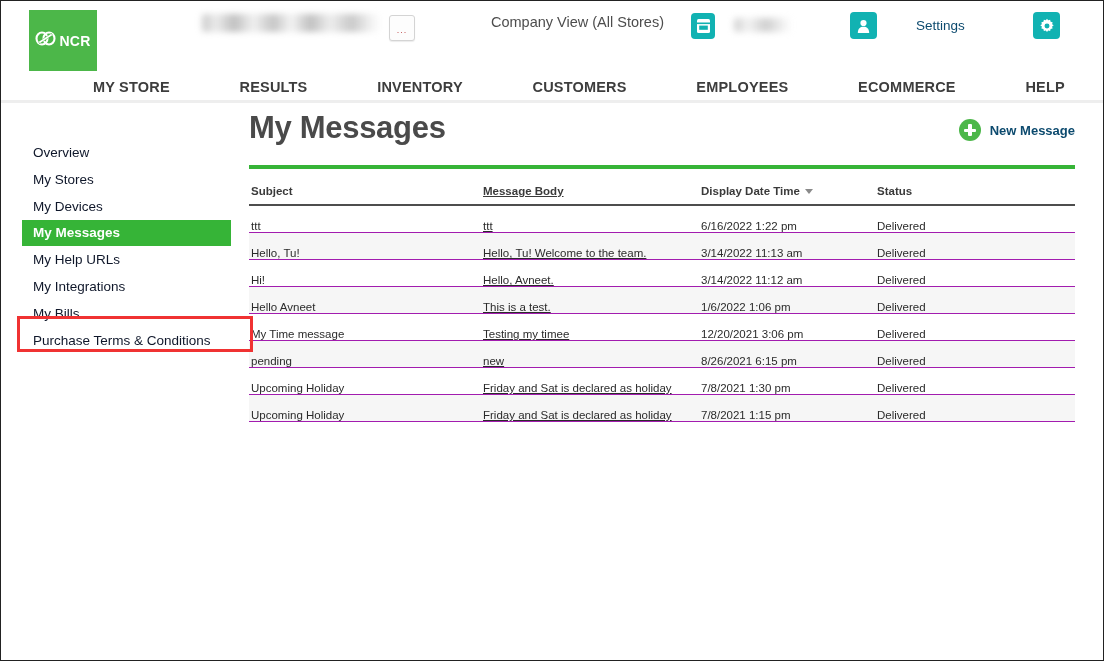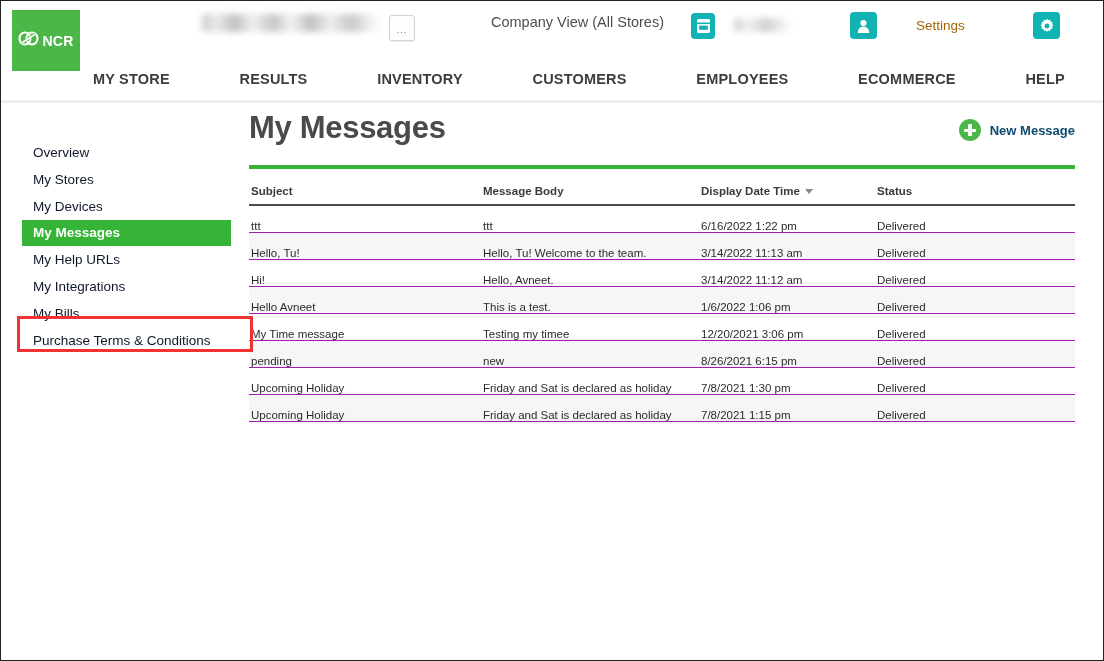--- a/index.html
+++ b/index.html
@@ -25,21 +25,21 @@
 
   
   .topbar {
     position: relative;
     height: 70px;
     background: #ffffff;
   }
 
   .logo-tile {
     position: absolute;
-    left: 11px;
+    left: 28px;
     top: 9px;
     width: 68px;
     height: 61px;
     background: #4cb749;
     display: flex;
     align-items: center;
     justify-content: center;
   }
   .logo-inner {
     display: flex;
@@ -130,40 +130,40 @@
         rgba(230,230,230,0.05) 100%);
     filter: blur(3px);
     border-radius: 3px;
   }
 
   .settings-link {
     position: absolute;
     left: 915px;
     top: 17px;
     font-size: 13.5px;
-    color: #a16207;
+    color: #0c4a6e;
     cursor: pointer;
     white-space: nowrap;
   }
 
   
   .mainnav {
     position: relative;
     height: 32px;
     background: #ffffff;
     border-bottom: 3px solid #eeeeee;
   }
   .mainnav-inner {
     position: absolute;
     left: 92px;
     right: 38px;
     top: 0;
     display: flex;
     justify-content: space-between;
-    align-items: flex-start;
+    align-items: center;
     height: 32px;
   }
   .navitem {
     font-size: 14.5px;
     font-weight: bold;
     color: #3d3d3d;
     letter-spacing: 0.2px;
     cursor: pointer;
     white-space: nowrap;
   }
@@ -292,21 +292,21 @@
     height: 27px;
     border-bottom: 1px solid #a21caf;
   }
   .grid-row.alt { background: #f6f6f6; }
   .grid-row .cell {
     font-size: 11.5px;
     color: #2b2b2b;
   }
   .cell { padding-left: 2px; }
   .c-subject { width: 232px; flex: none; }
-  .c-body    { width: 218px; flex: none; }
+  .c-body    { width: 218px; flex: none; text-decoration: underline; }
   .c-date    { width: 176px; flex: none; }
   .c-status  { flex: 1; }
 
   .sort-caret {
     display: inline-block;
     margin-left: 5px;
     width: 0; height: 0;
     border-left: 4.5px solid transparent;
     border-right: 4.5px solid transparent;
     border-top: 5px solid #8a8a8a;

